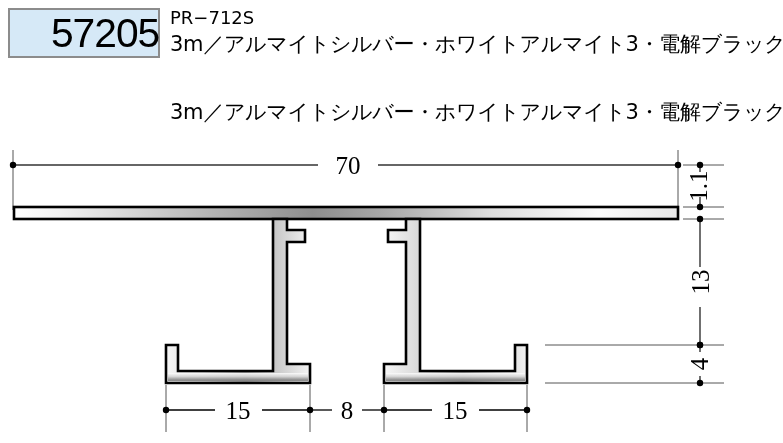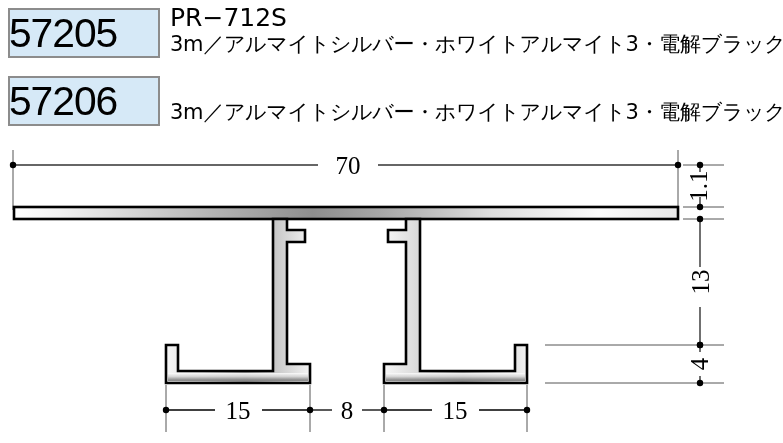--- a/index.html
+++ b/index.html
@@ -14,33 +14,33 @@
   .prod-row{position:absolute;left:0;width:783px;height:62px;}
   .prod-row.r0{top:4px;}
   .prod-row.r1{top:72px;}
 
   .code-box{
     position:absolute;left:8px;top:4px;
     width:152px;height:50px;
     background:#d6e9f7;
     border:2px solid #8c8c8c;
     box-sizing:border-box;
-    display:flex;align-items:center;justify-content:flex-start;
+    display:flex;align-items:center;justify-content:flex-end;
   }
   .code-text{
     font-size:40px;line-height:40px;
     letter-spacing:-1px;
     font-weight:400;
     color:#000;
     font-family:"Liberation Sans","DejaVu Sans",sans-serif;
     transform:scaleX(1.02);
   }
   .prod-title{
     position:absolute;left:170px;top:0px;
-    font-size:25px;line-height:27px;
+    font-size:18px;line-height:27px;
     white-space:nowrap;
     font-family:"DejaVu Sans","Liberation Sans",sans-serif;
     letter-spacing:0px;
   }
   .prod-sub{
     position:absolute;left:170px;top:28px;
     font-size:21px;line-height:24px;
     white-space:nowrap;
     font-family:"DejaVu Sans","Liberation Sans",sans-serif;
     letter-spacing:-0.3px;
@@ -63,23 +63,20 @@
 
   <div class="prod-row r0">
     <div class="code-box">
       <span class="code-text">57205</span>
     </div>
     <div class="prod-title">PR−712S</div>
     <div class="prod-sub">3m／アルマイトシルバー・ホワイトアルマイト3・電解ブラック</div>
   </div>
 
   <div class="prod-row r1">
-    <div class="code-box">
-      <span class="code-text">57206</span>
-    </div>
     <div class="prod-sub">3m／アルマイトシルバー・ホワイトアルマイト3・電解ブラック</div>
   </div>
 
   <div id="drawing">
   <svg width="783" height="301" viewBox="0 0 783 301" xmlns="http://www.w3.org/2000/svg">
     <defs>
 
       <linearGradient id="gradH" x1="0" y1="0" x2="1" y2="0">
         <stop offset="0" stop-color="#ffffff"></stop>
         <stop offset="0.07" stop-color="#f2f2f2"></stop>

